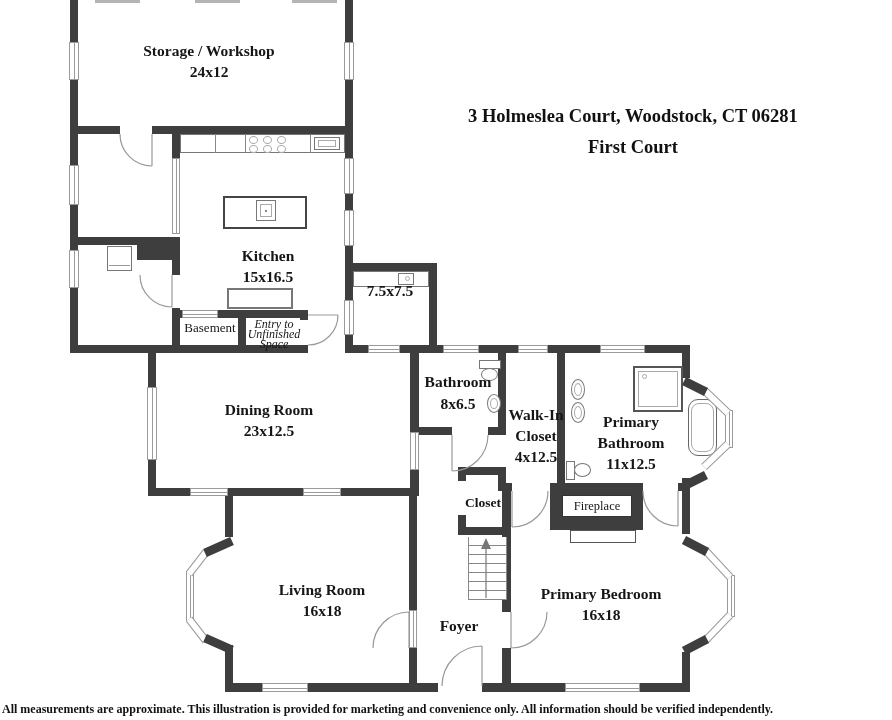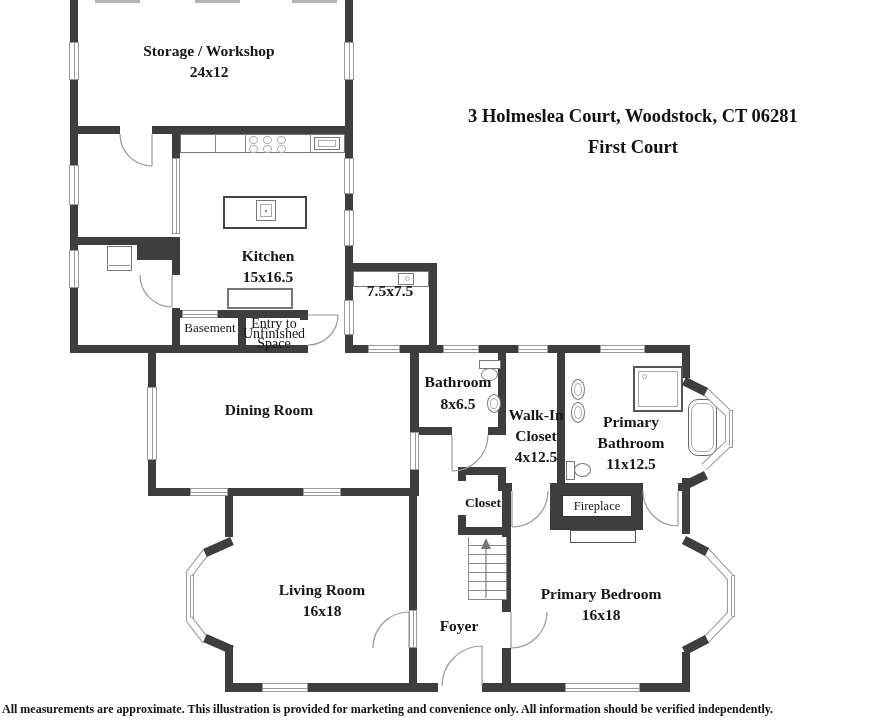--- a/index.html
+++ b/index.html
@@ -12,21 +12,21 @@
   .wh::after{content:"";position:absolute;top:50%;left:0;right:0;height:1px;background:#9a9a9a;}
   .fx{position:absolute;background:#fff;border:1px solid #777;box-sizing:border-box;}
   .fx2{position:absolute;background:#fff;border:1px solid #aaa;box-sizing:border-box;}
   .rnd{border-radius:50%;}
   .ln{position:absolute;background:#888;}
   .lbl{position:absolute;text-align:center;font-weight:bold;color:#161616;
        font-size:15.5px;line-height:21px;white-space:normal;}
   .lbl span{display:block;}
   .title{position:absolute;text-align:center;font-weight:bold;color:#111;font-size:18.5px;}
   .sm{font-size:13px;font-weight:normal;line-height:14px;}
-  .tiny{font-size:14px;font-weight:normal;line-height:10px;}
+  .tiny{font-size:12px;font-weight:normal;line-height:10px;font-style:italic;}
   .c13{font-size:13.5px;}
   .fp{font-size:12.5px;font-weight:normal;line-height:20px;}
   .disc{position:absolute;left:2px;top:702px;width:888px;font-weight:bold;
         font-size:12px;color:#111;white-space:nowrap;}
   .stairs{position:absolute;left:468px;top:537px;width:39px;height:63px;
           border-left:1px solid #888;border-right:1px solid #888;box-sizing:border-box;
           background:repeating-linear-gradient(to bottom,#fff 0 8px,#888 8px 9px);}
   svg.overlay{position:absolute;left:0;top:0;pointer-events:none;}
 </style>
 </head>
@@ -232,20 +232,21 @@
     <span>7.5x7.5</span>
   </div>
   <div class="lbl sm" style="left:160px;top:321px;width:100px">
     <span>Basement</span>
   </div>
   <div class="lbl tiny" style="left:242px;top:319px;width:64px">
     <span>Entry to Unfinished Space</span>
   </div>
   <div class="lbl" style="left:169px;top:399px;width:200px">
     <span>Dining Room</span>
+    <span>23x12.5</span>
   </div>
   <div class="lbl" style="left:408px;top:371px;width:100px;line-height:22px">
     <span>Bathroom</span>
     <span>8x6.5</span>
   </div>
   <div class="lbl" style="left:501px;top:404px;width:70px">
     <span>Walk-In Closet</span>
     <span>4x12.5</span>
   </div>
   <div class="lbl" style="left:581px;top:411px;width:100px">

